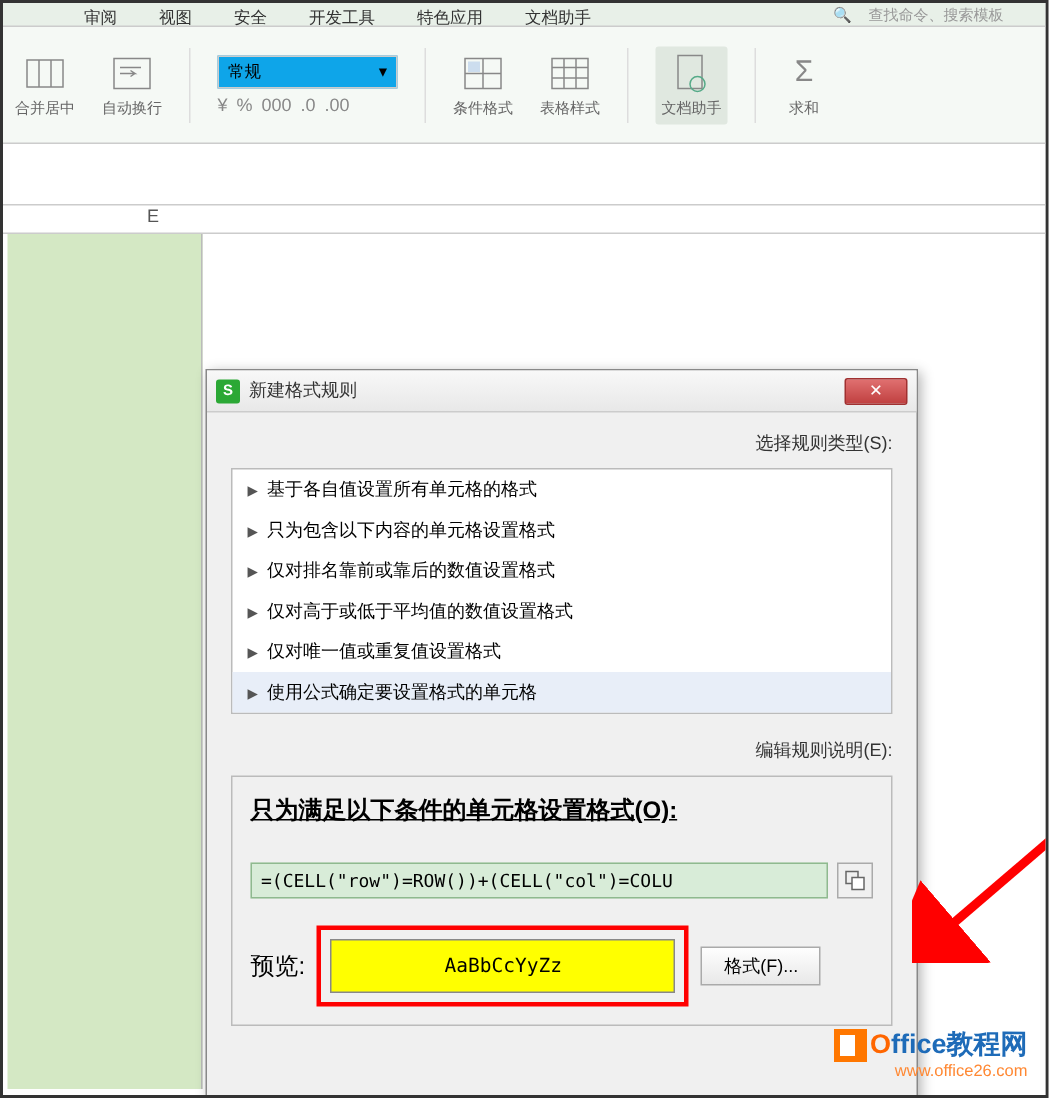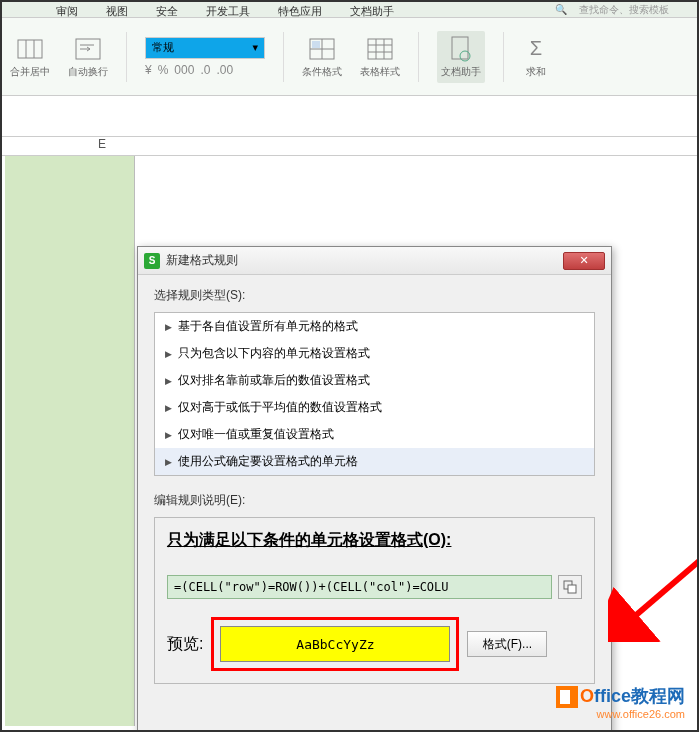--- a/index.html
+++ b/index.html
@@ -26,21 +26,21 @@
     .col-label { position: absolute; left: 50px; font-size: 12px; color: #555; text-align: center; width: 100px; }
     .green-cells { position: absolute; left: 3px; top: 60px; width: 130px; height: 570px; background: #d4e8c4; border-right: 1px solid #bbb; }
     
     
     .dialog { position: absolute; left: 135px; top: 150px; width: 475px; background: #f0f0f0; border: 1px solid #888; box-shadow: 2px 2px 8px rgba(0,0,0,0.3); }
     .dialog-titlebar { height: 28px; background: linear-gradient(#f8f8f8, #e8e8e8); display: flex; align-items: center; padding: 0 6px; border-bottom: 1px solid #ccc; }
     .dialog-icon { width: 16px; height: 16px; background: #2ba835; border-radius: 2px; display: flex; align-items: center; justify-content: center; color: #fff; font-size: 10px; font-weight: bold; margin-right: 6px; }
     .dialog-title { font-size: 12px; color: #333; flex: 1; }
     .dialog-close { width: 42px; height: 18px; background: linear-gradient(#e07070, #c04040); border: 1px solid #a03030; border-radius: 2px; display: flex; align-items: center; justify-content: center; color: #fff; font-size: 11px; cursor: pointer; }
     .dialog-body { padding: 12px 16px 16px; }
-    .section-label { font-size: 12px; color: #333; margin-bottom: 8px; }
+    .section-label { font-size: 12px; color: #333; margin-bottom: 8px; text-align: right; }
     .rule-list { border: 1px solid #bbb; background: #fff; }
     .rule-item { font-size: 12px; padding: 5px 10px; display: flex; align-items: center; gap: 6px; cursor: pointer; }
     .rule-item.selected { background: #e8eef8; }
     .rule-arrow { font-size: 9px; color: #555; }
     .edit-section { margin-top: 16px; }
     .format-box { border: 1px solid #bbb; padding: 12px; margin-top: 8px; }
     .format-label { font-size: 16px; font-weight: bold; margin-bottom: 24px; text-decoration: underline; }
     .formula-row { display: flex; gap: 6px; align-items: center; }
     .formula-input { flex: 1; height: 24px; border: 1px solid #8fb98f; background: #d8ecd8; padding: 2px 6px; font-size: 12px; font-family: monospace; }
     .ref-btn { width: 24px; height: 24px; border: 1px solid #aaa; background: #f0f0f0; display: flex; align-items: center; justify-content: center; }

